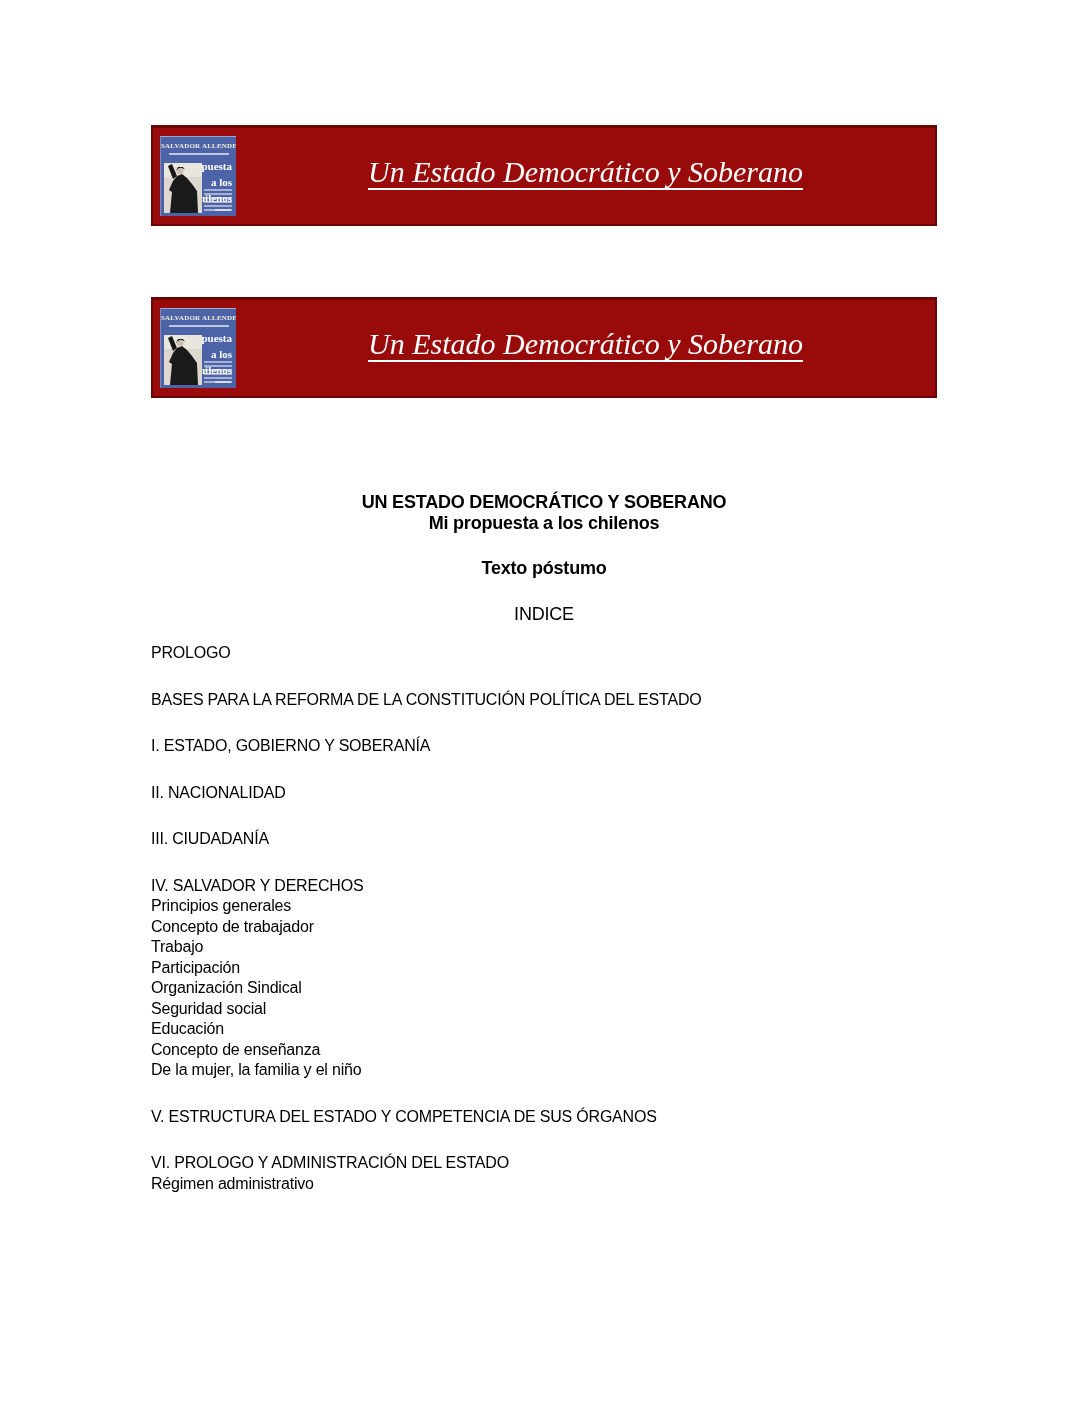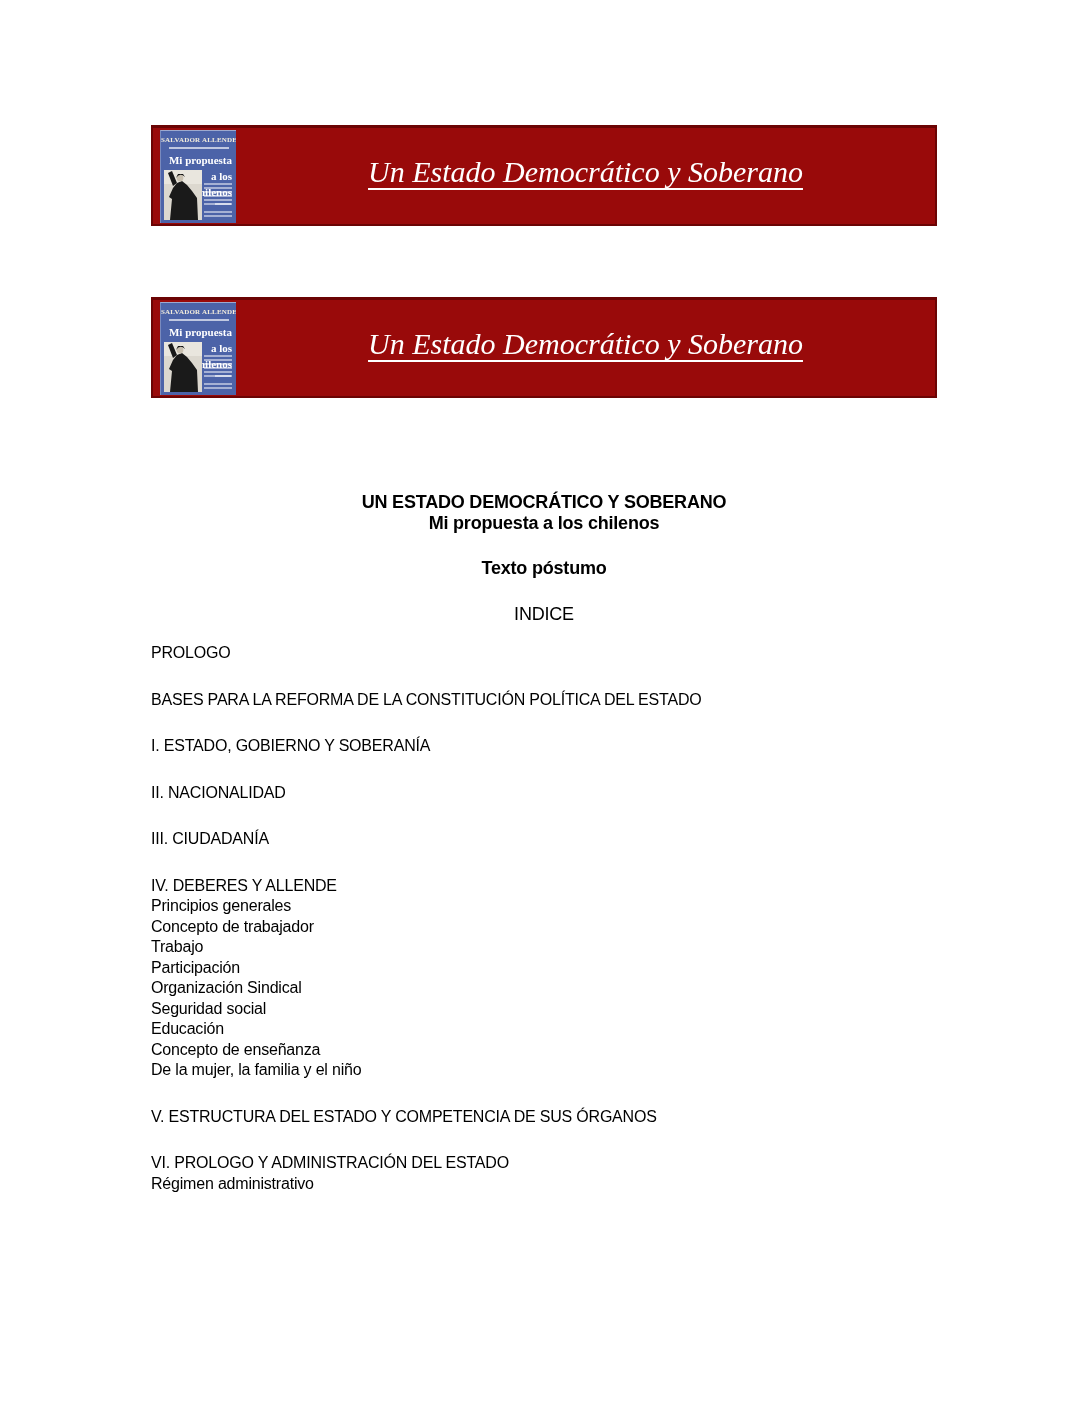--- a/index.html
+++ b/index.html
@@ -38,21 +38,21 @@
     color:var(--banner-text);
     text-decoration:underline;
     text-underline-offset:6px;
     text-decoration-thickness:2px;
     padding-bottom:8px;
   }
   
   .cover{
     flex:none;
     position:relative;
-    width:76px; height:93px;
+    width:76px; height:80px;
     margin-left:7px;
     background:var(--cover-bg);
     border-top:1px solid rgba(255,255,255,.45);
     border-left:1px solid rgba(255,255,255,.25);
     box-sizing:border-box;
     overflow:hidden;
   }
   .cov-author{
     margin-top:5px; text-align:center;
     font-family:"Liberation Serif", serif;
@@ -173,21 +173,21 @@
     <div class="index-section">
       <div class="index-line">I. ESTADO, GOBIERNO Y SOBERANÍA</div>
     </div>
     <div class="index-section">
       <div class="index-line">II. NACIONALIDAD</div>
     </div>
     <div class="index-section">
       <div class="index-line">III. CIUDADANÍA</div>
     </div>
     <div class="index-section">
-      <div class="index-line">IV. DEBERES Y ALLENDE</div>
+      <div class="index-line">IV. SALVADOR Y DERECHOS</div>
       <div class="index-line">Principios generales</div>
       <div class="index-line">Concepto de trabajador</div>
       <div class="index-line">Trabajo</div>
       <div class="index-line">Participación</div>
       <div class="index-line">Organización Sindical</div>
       <div class="index-line">Seguridad social</div>
       <div class="index-line">Educación</div>
       <div class="index-line">Concepto de enseñanza</div>
       <div class="index-line">De la mujer, la familia y el niño</div>
     </div>

